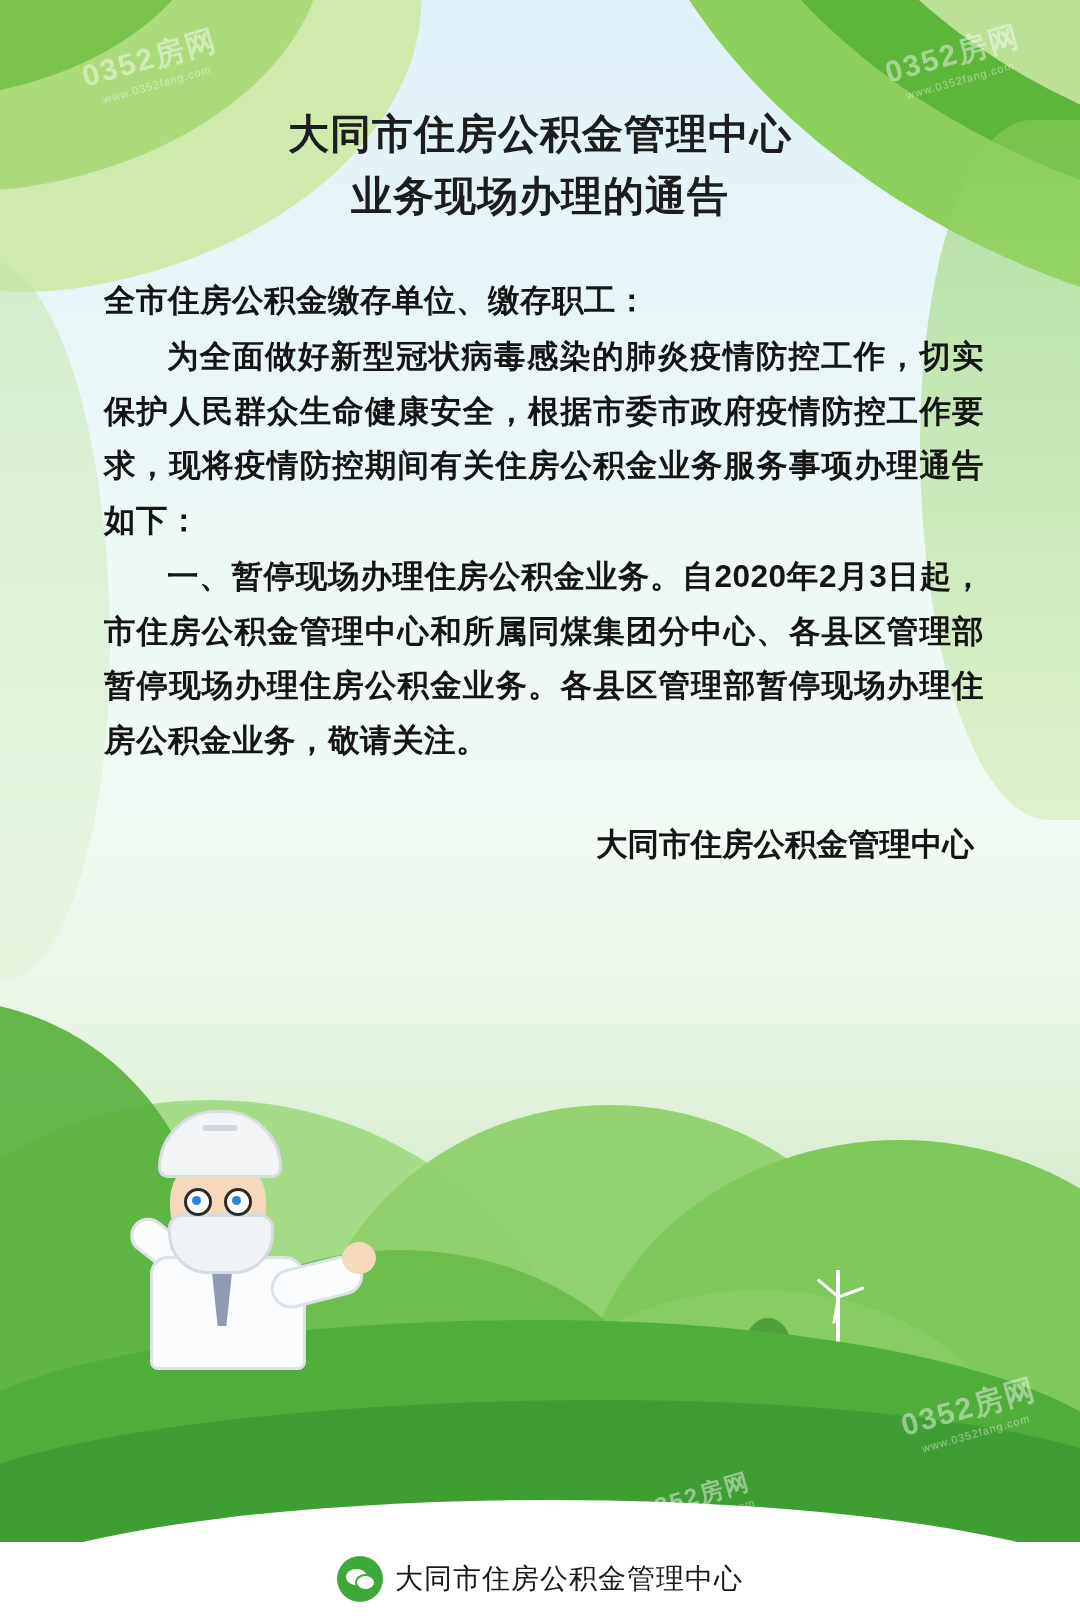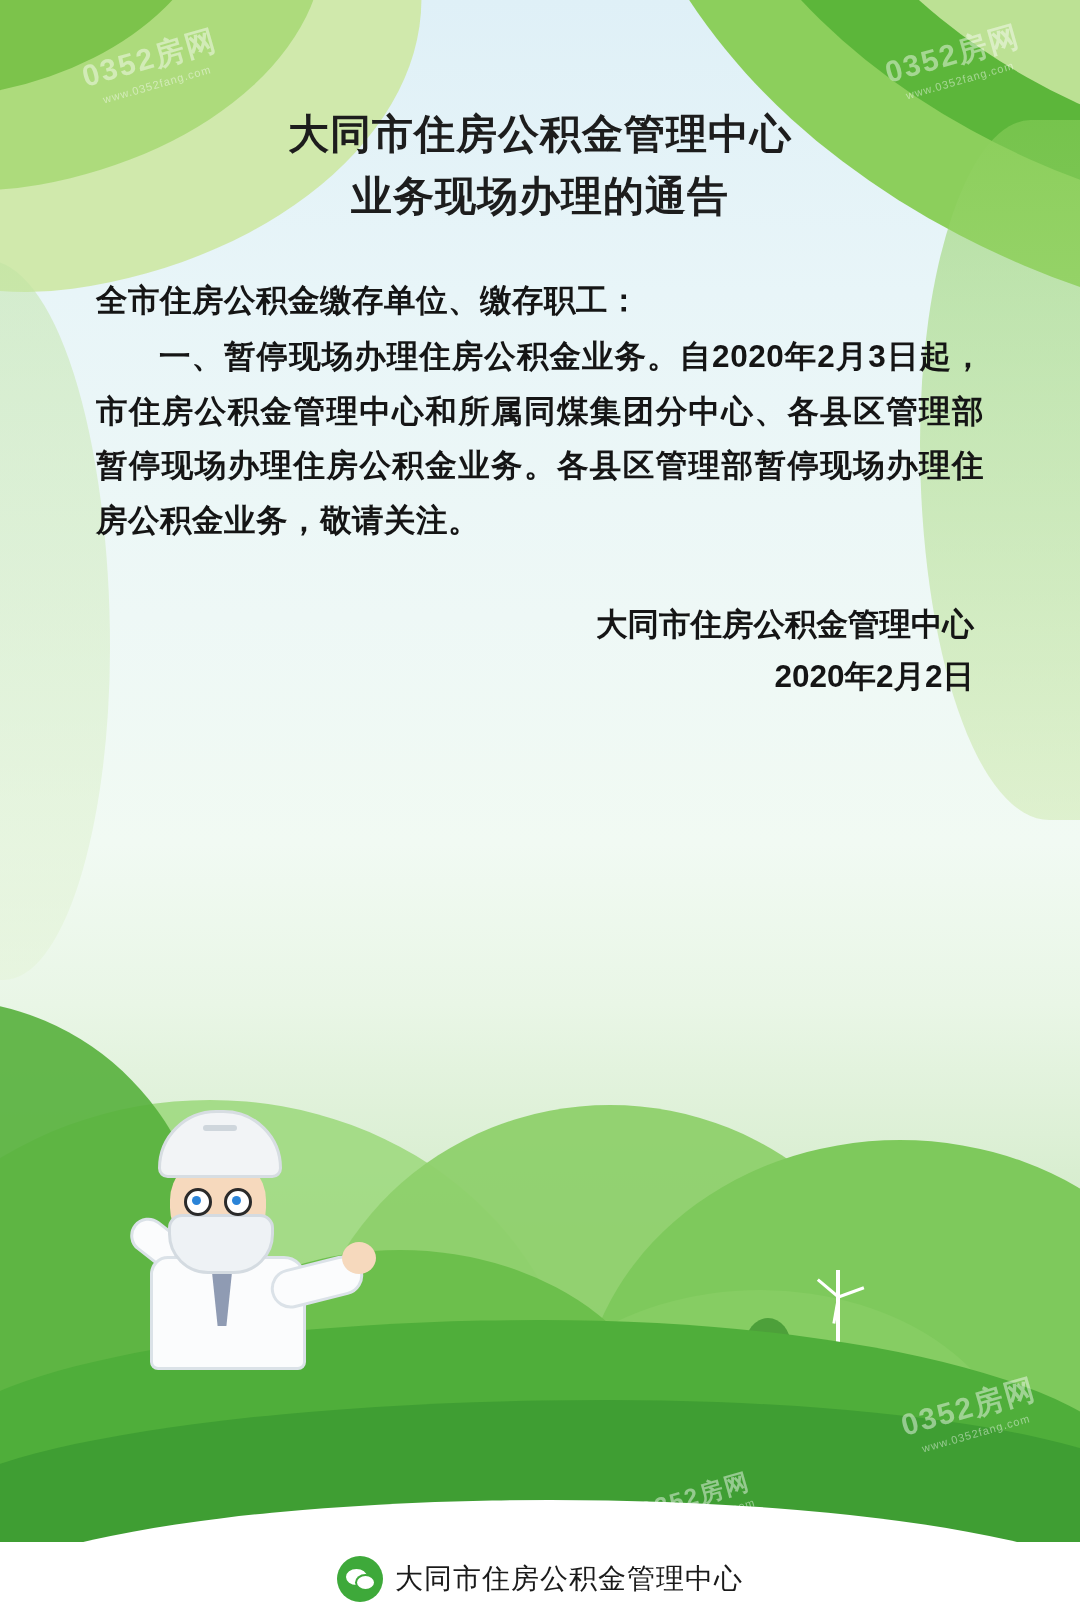--- a/index.html
+++ b/index.html
@@ -172,21 +172,21 @@
 
   .body {
     margin-top: 46px;
     color: #151515;
     font-size: 31.5px;
     line-height: 1.73;
     font-weight: bold;
     letter-spacing: .5px;
     text-align: justify;
   }
-  .body p { margin: 0 0 2px 0; }
+  .body p { margin: 0 0 2px 8px; }
   .indent { text-indent: 2em; }
 
   .signature {
     margin-top: 52px;
     text-align: right;
     color: #151515;
     font-weight: bold;
     font-size: 31.5px;
     line-height: 1.65;
     padding-right: 10px;
@@ -356,26 +356,26 @@
   </div>
 
   <div class="content">
     <h1 class="title">
       <span class="ln">大同市住房公积金管理中心</span>
       <span class="ln">业务现场办理的通告</span>
     </h1>
 
     <div class="body">
       <p>全市住房公积金缴存单位、缴存职工：</p>
+      <p class="indent">为全面做好新型冠状病毒感染的肺炎疫情防控工作，切实保护人民群众生命健康安全，根据市委市政府疫情防控工作要求，现将疫情防控期间有关住房公积金业务服务事项办理通告如下：</p>
       <p class="indent">一、暂停现场办理住房公积金业务。自2020年2月3日起，市住房公积金管理中心和所属同煤集团分中心、各县区管理部暂停现场办理住房公积金业务。各县区管理部暂停现场办理住房公积金业务，敬请关注。</p>
     </div>
 
     <div class="signature">
       <div>大同市住房公积金管理中心</div>
-      <div>2020年2月2日</div>
     </div>
   </div>
 
   <div class="footer">
     <div class="wechat-icon"></div>
     <div class="footer-text">大同市住房公积金管理中心</div>
   </div>
 
 </div>
 

